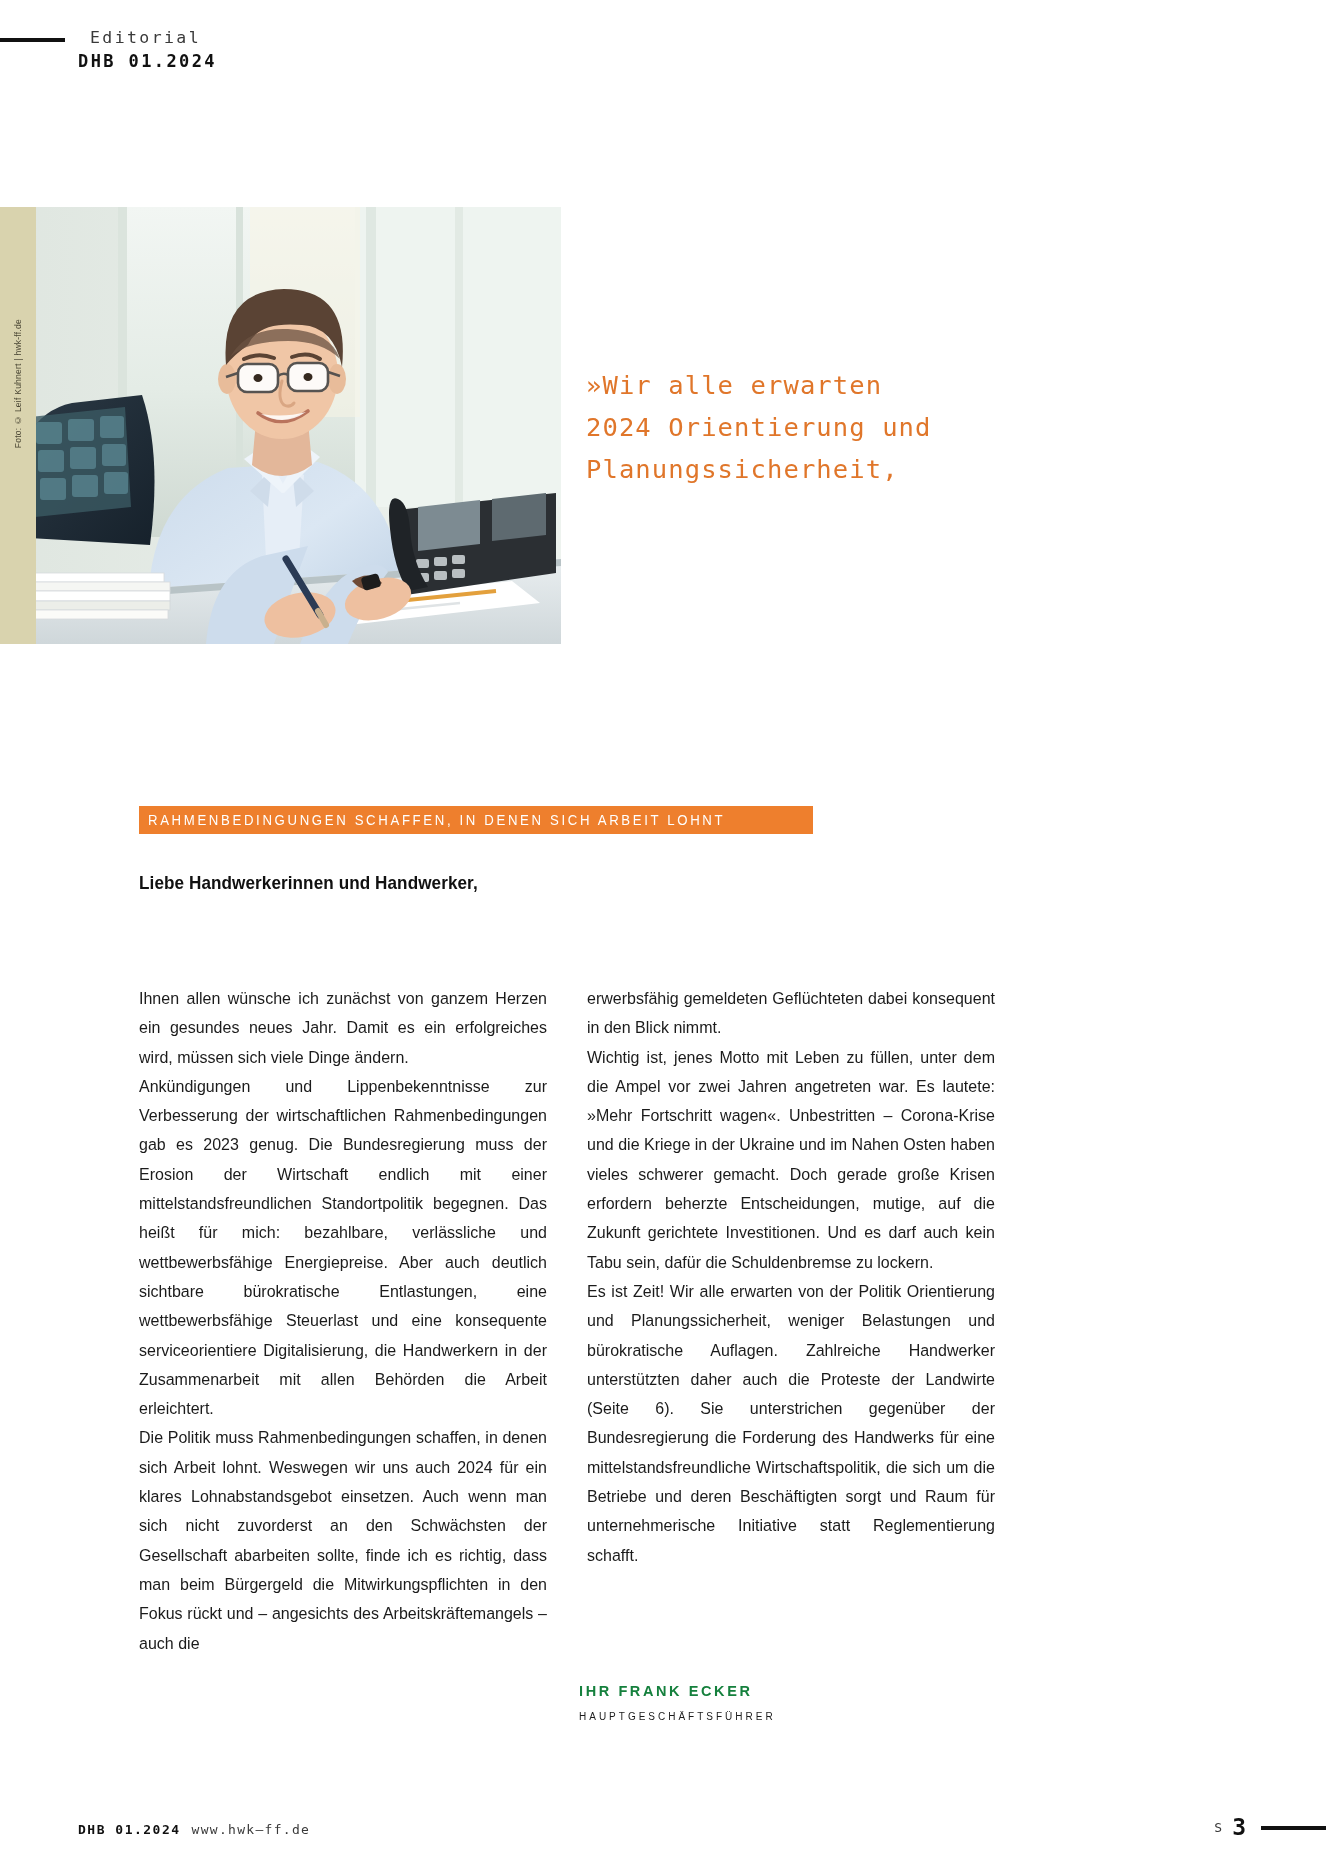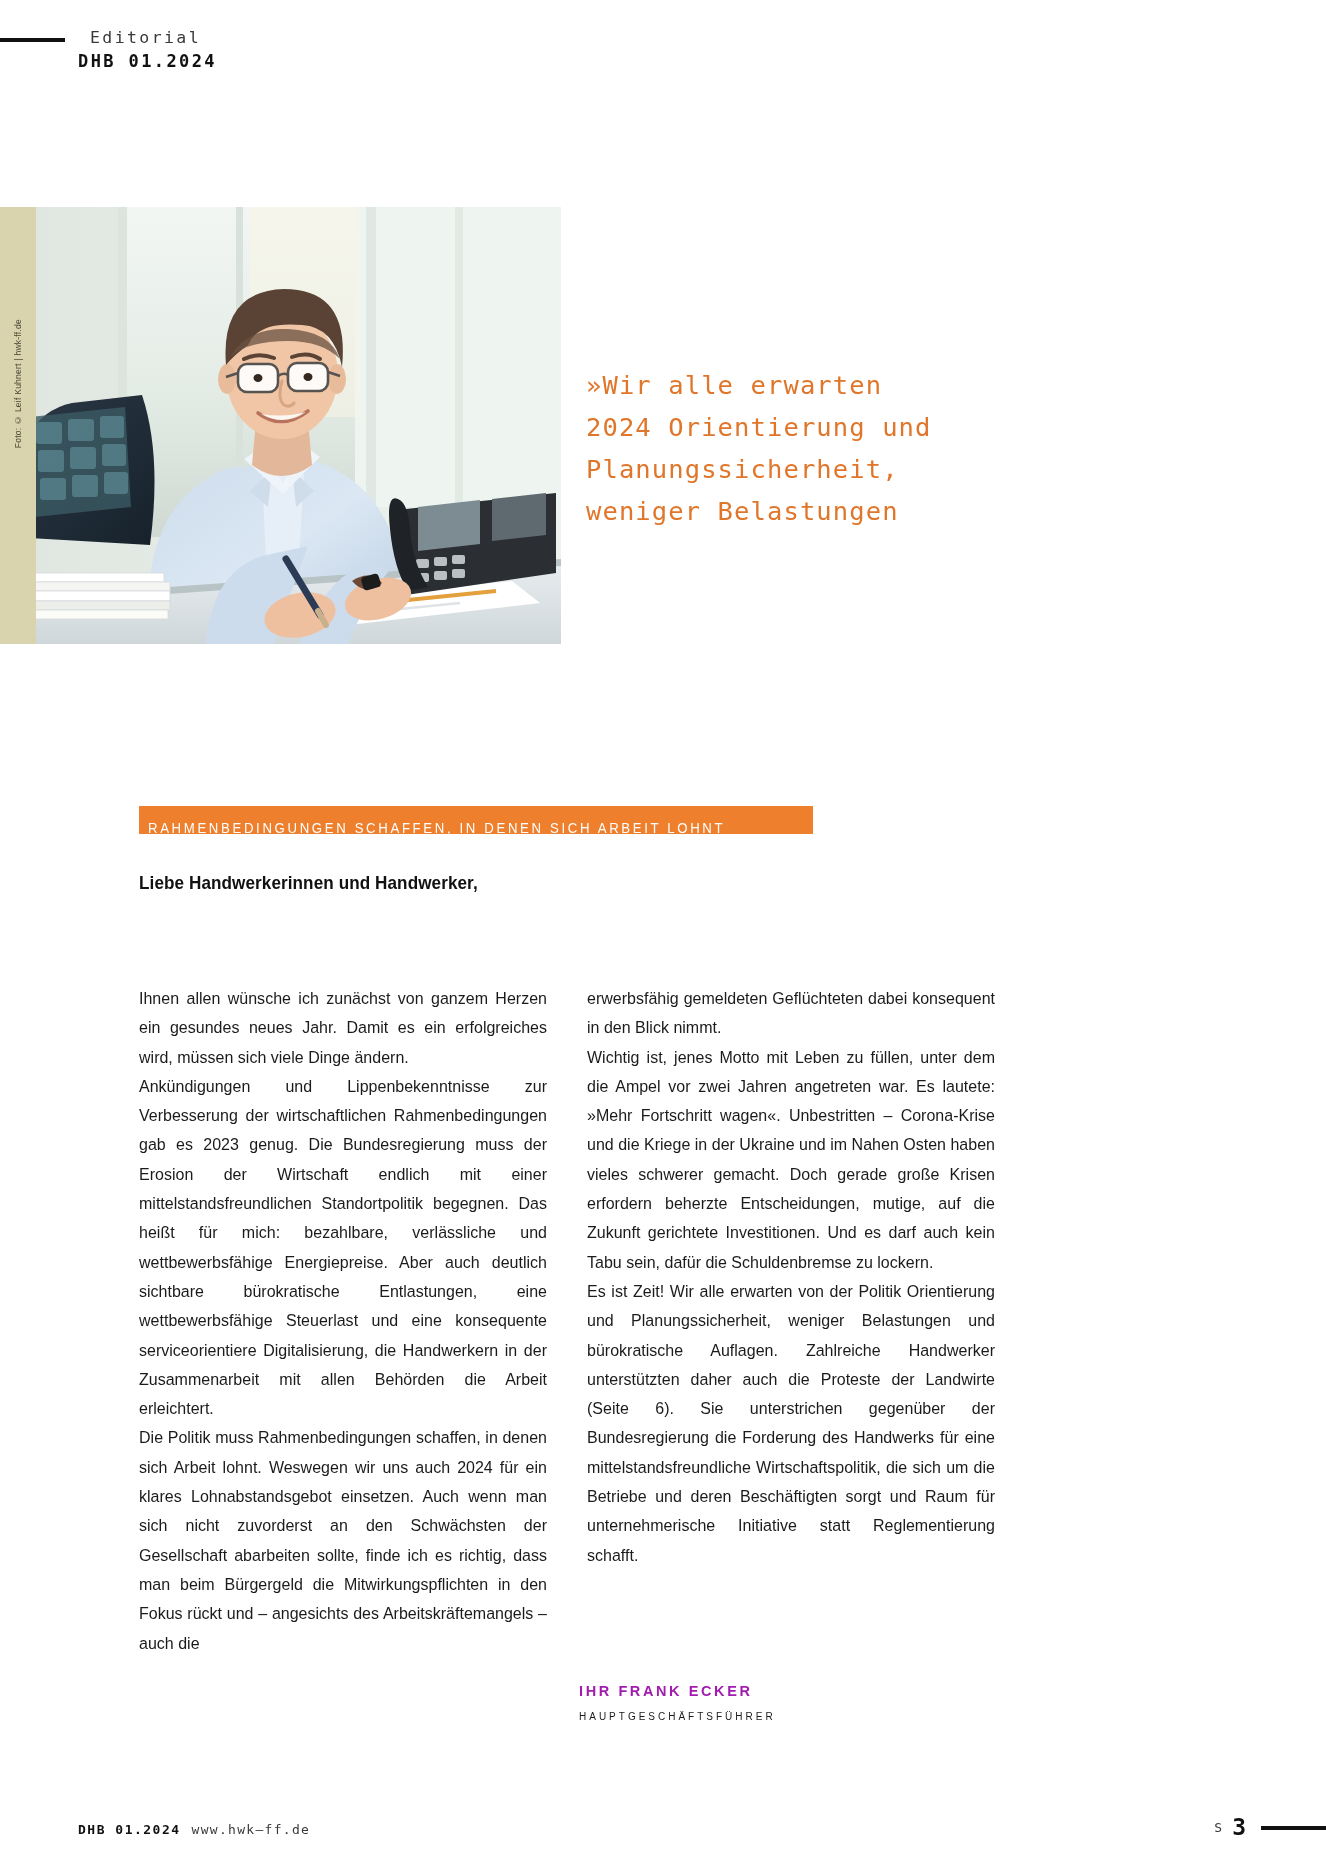--- a/index.html
+++ b/index.html
@@ -116,21 +116,21 @@
   #pull-quote .ql { display: block; white-space: nowrap; }
 
   
   #headline-banner {
     position: absolute;
     left: 139px;
     top: 806px;
     height: 28px;
     background: #ee7f2d;
     display: inline-block;
-    padding: 8px 9px;
+    padding: 0 9px;
     box-sizing: border-box;
     line-height: 28px;
   }
   #headline-banner .banner-text {
     font-family: "Liberation Sans Narrow", "Liberation Sans", sans-serif;
     font-size: 15px;
     font-weight: 400;
     letter-spacing: 3.0px;
     color: #ffffff;
     white-space: nowrap;
@@ -188,21 +188,21 @@
   #signature {
     position: absolute;
     left: 579px;
     top: 1679px;
   }
   .sig-name {
     font-family: "Liberation Sans", sans-serif;
     font-size: 14.5px;
     font-weight: 700;
     letter-spacing: 2.6px;
-    color: #a21caf;
+    color: #15803d;
     line-height: 25px;
     white-space: nowrap;
   }
   .sig-role {
     font-family: "Liberation Sans", sans-serif;
     font-size: 10px;
     font-weight: 400;
     letter-spacing: 3.0px;
     color: #1b1b1b;
     line-height: 25px;
@@ -418,21 +418,20 @@
 
   <div id="photo-credit-strip">
     <span class="credit-text">Foto: © Leif Kuhnert | hwk-ff.de</span>
   </div>
 </div>
 
 <blockquote id="pull-quote">
   <span class="ql">»Wir alle erwarten</span>
   <span class="ql">2024 Orientierung und</span>
   <span class="ql">Planungssicherheit,</span>
-  <span class="ql">weniger Belastungen</span>
 </blockquote>
 
 <div id="headline-banner">
   <span class="banner-text">RAHMENBEDINGUNGEN SCHAFFEN, IN DENEN SICH ARBEIT LOHNT</span>
 </div>
 
 <div id="salutation">Liebe Handwerkerinnen und Handwerker,</div>
 
 <div id="columns">
   <div class="col">

